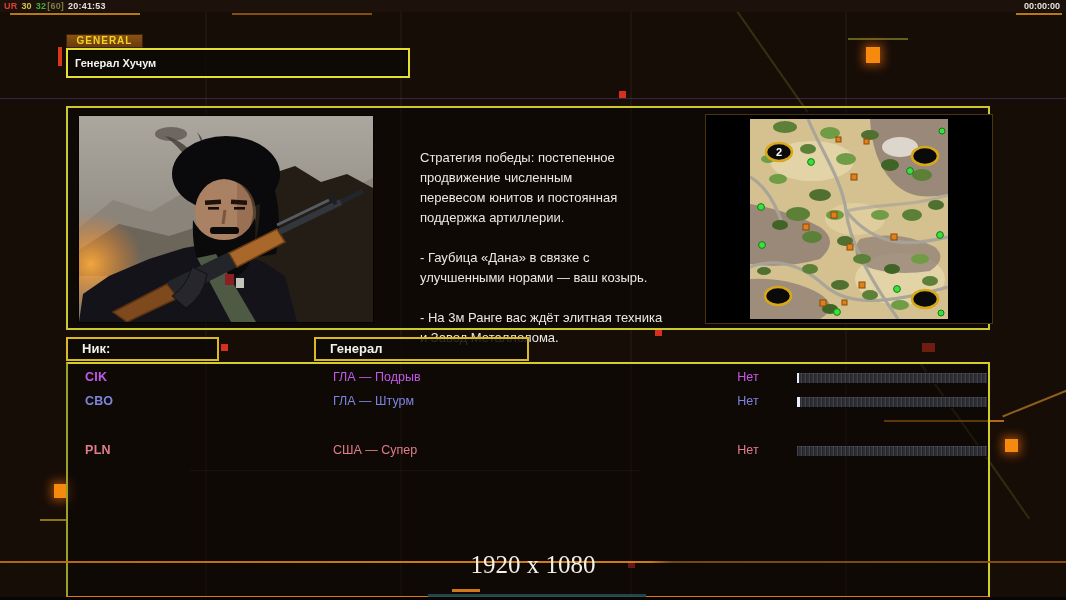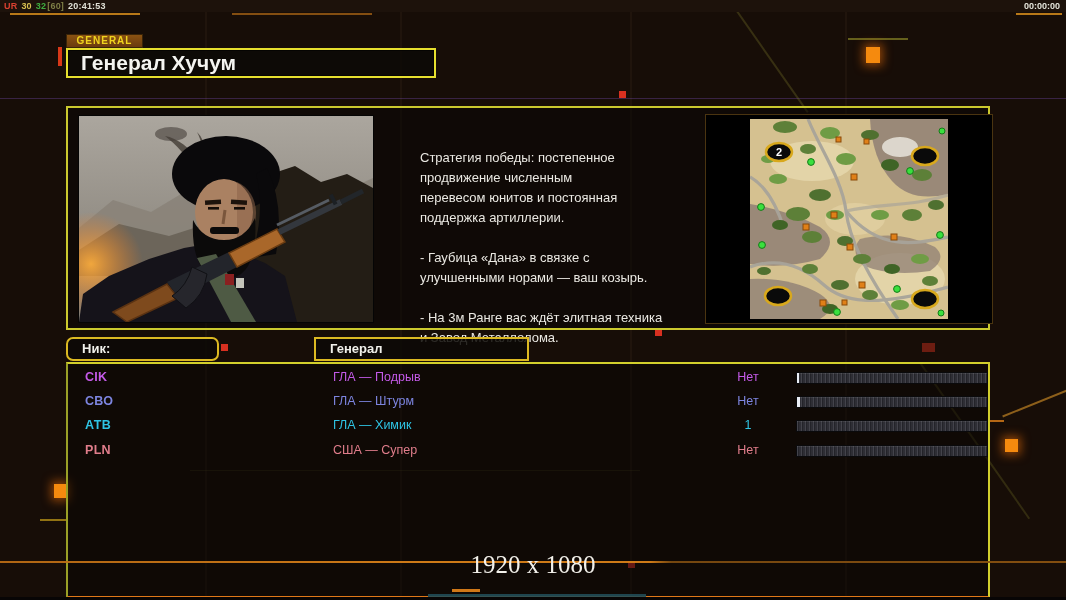--- a/index.html
+++ b/index.html
@@ -21,24 +21,24 @@
   #statusbar .sb-right { position:absolute; right:6px; top:1px; font-size:9px; font-weight:bold; color:#e4e4da;padding-left:32px; }
 
   
   #general-tab {
     position:absolute; left:66px; top:34px; width:77px; height:14px;
     background:linear-gradient(#8a5212,#6a3a0e); border:1px solid #3a2408;
     color:#f0d41e; font-size:10px; font-weight:bold; letter-spacing:1px;
     text-align:center; line-height:12px;
   }
   #title-box {
-    position:absolute; left:66px; top:48px; width:370px; height:30px;
+    position:absolute; left:66px; top:48px; width:344px; height:30px;
     border:2px solid #e6df2e; background:rgba(12,9,6,0.84);
     box-shadow:inset 0 0 0 1px rgba(0,0,0,0.6);
-    color:#f4f4f0; font-size:21px; font-weight:bold; line-height:26px; padding-left:13px;
+    color:#f4f4f0; font-size:11px; font-weight:bold; line-height:26px; padding-left:7px;
   }
   .red-tick { position:absolute; left:58px; top:47px; width:4px; height:19px; background:#d83818; }
 
   
   #main-panel {
     position:absolute; left:66px; top:106px; width:924px; height:224px;
     border:2px solid #cbc92e; background:rgba(10,7,5,0.55);
   }
   #portrait-wrap {
     position:absolute; left:10px; top:7px; width:296px; height:208px;
@@ -52,21 +52,21 @@
     position:absolute; left:637px; top:6px; width:288px; height:210px;
     background:#000; border:1px solid #4a3410;
   }
   #minimap-panel svg { position:absolute; left:44px; top:4px; }
 
   
   .hdr-box {
     position:absolute; height:24px; border:2px solid #dcb922; background:rgba(12,9,6,0.85);
     color:#f0f0ea; font-size:13px; font-weight:bold; line-height:20px; padding-left:14px;
   }
-  #hdr-nick { left:66px; top:337px; width:153px;border-radius:7px; }
+  #hdr-nick { left:66px; top:337px; width:153px; }
   #hdr-general { left:314px; top:337px; width:215px; }
   #hdr-team { left:702px; top:336px; width:211px; height:25px; border-color:#d8a81e; }
   #hdr-team .lbl-progress { position:absolute; left:95px; top:0; line-height:21px; }
 
   
   #list-box {
     position:absolute; left:66px; top:362px; width:924px; height:236px;
     border:2px solid #d2cf2c; border-left-color:#9aa026; border-bottom-color:#e07818;
     background:rgba(8,6,4,0.5);
   }
@@ -302,28 +302,20 @@
         </span>
     </div>
     <div class="player-row" style="top: 26px; --row-color: #7d85e0;">
       <span class="nick">СВО</span>
       <span class="general">ГЛА — Штурм</span>
       <span class="team">Нет</span>
       <span class="progress-bar">
           <span class="progress-fill" style="width: 1.6%;"></span>
         </span>
     </div>
-    <div class="player-row" style="top: 50px; --row-color: #2fc4e4;">
-      <span class="nick">АТВ</span>
-      <span class="general">ГЛА — Химик</span>
-      <span class="team">1</span>
-      <span class="progress-bar">
-          <span class="progress-fill" style="width: 0%;"></span>
-        </span>
-    </div>
     <div class="player-row" style="top: 75px; --row-color: #e07d8b;">
       <span class="nick">PLN</span>
       <span class="general">США — Супер</span>
       <span class="team">Нет</span>
       <span class="progress-bar">
           <span class="progress-fill" style="width: 0%;"></span>
         </span>
     </div>
   </div>
 

